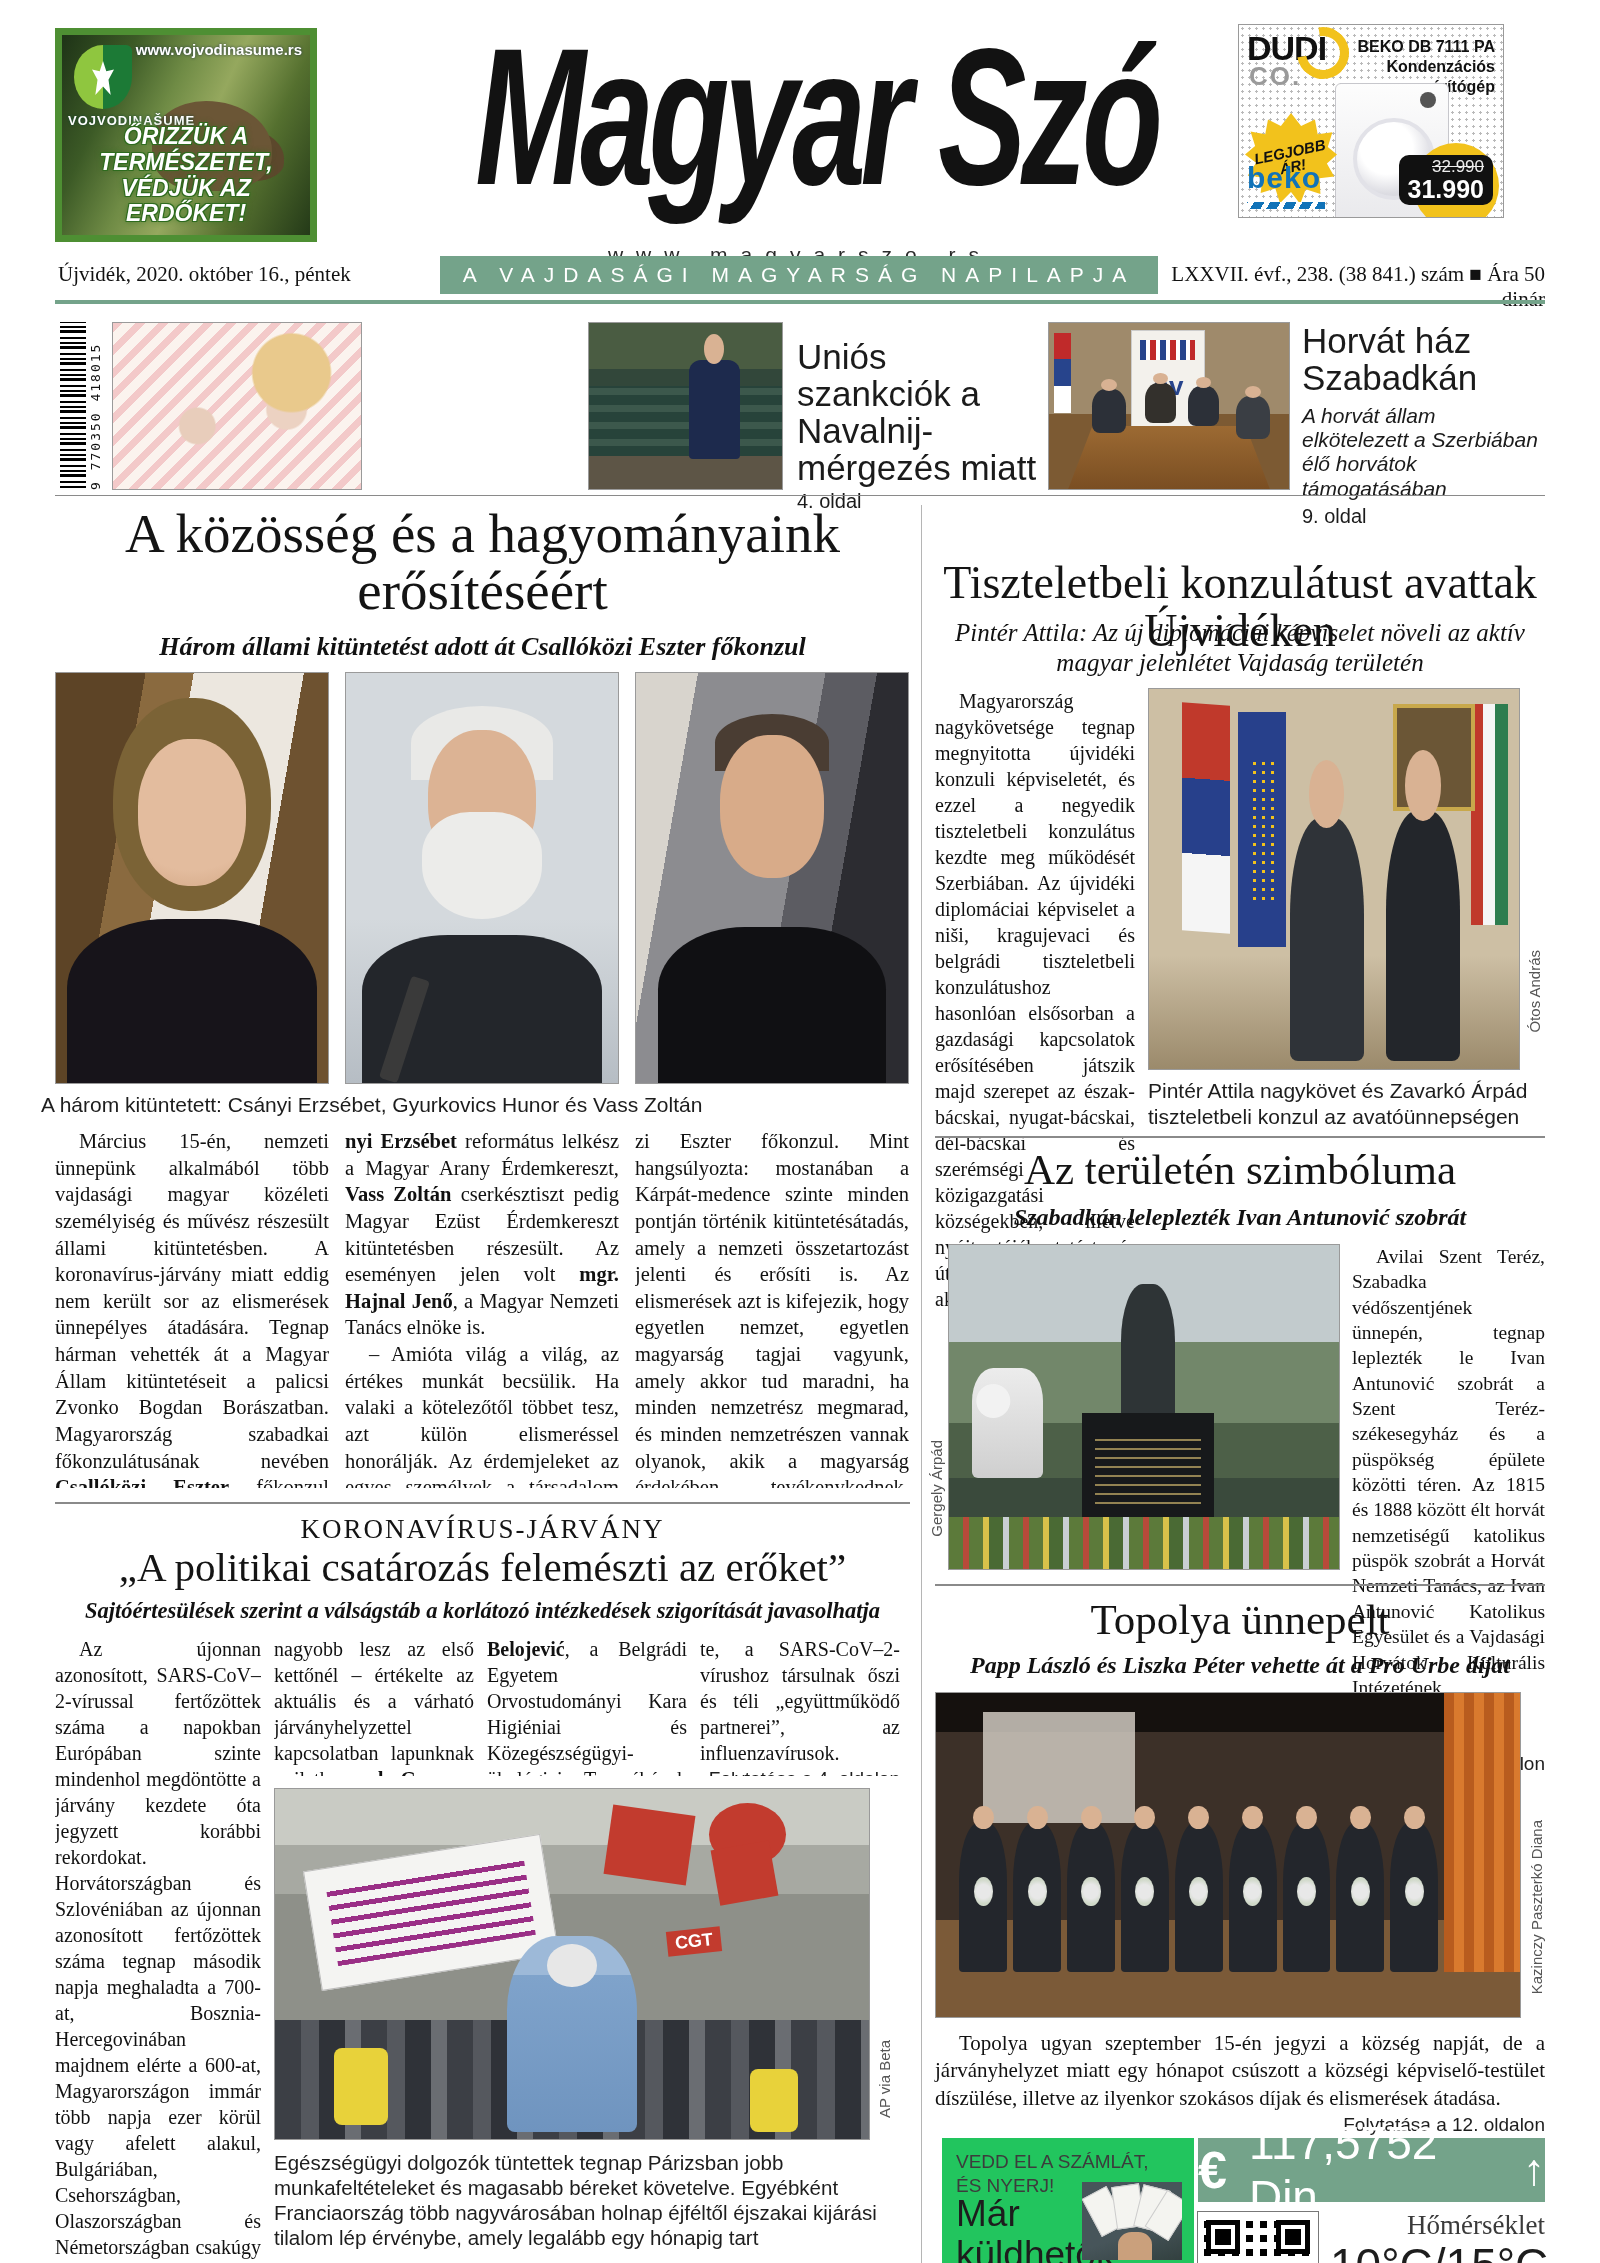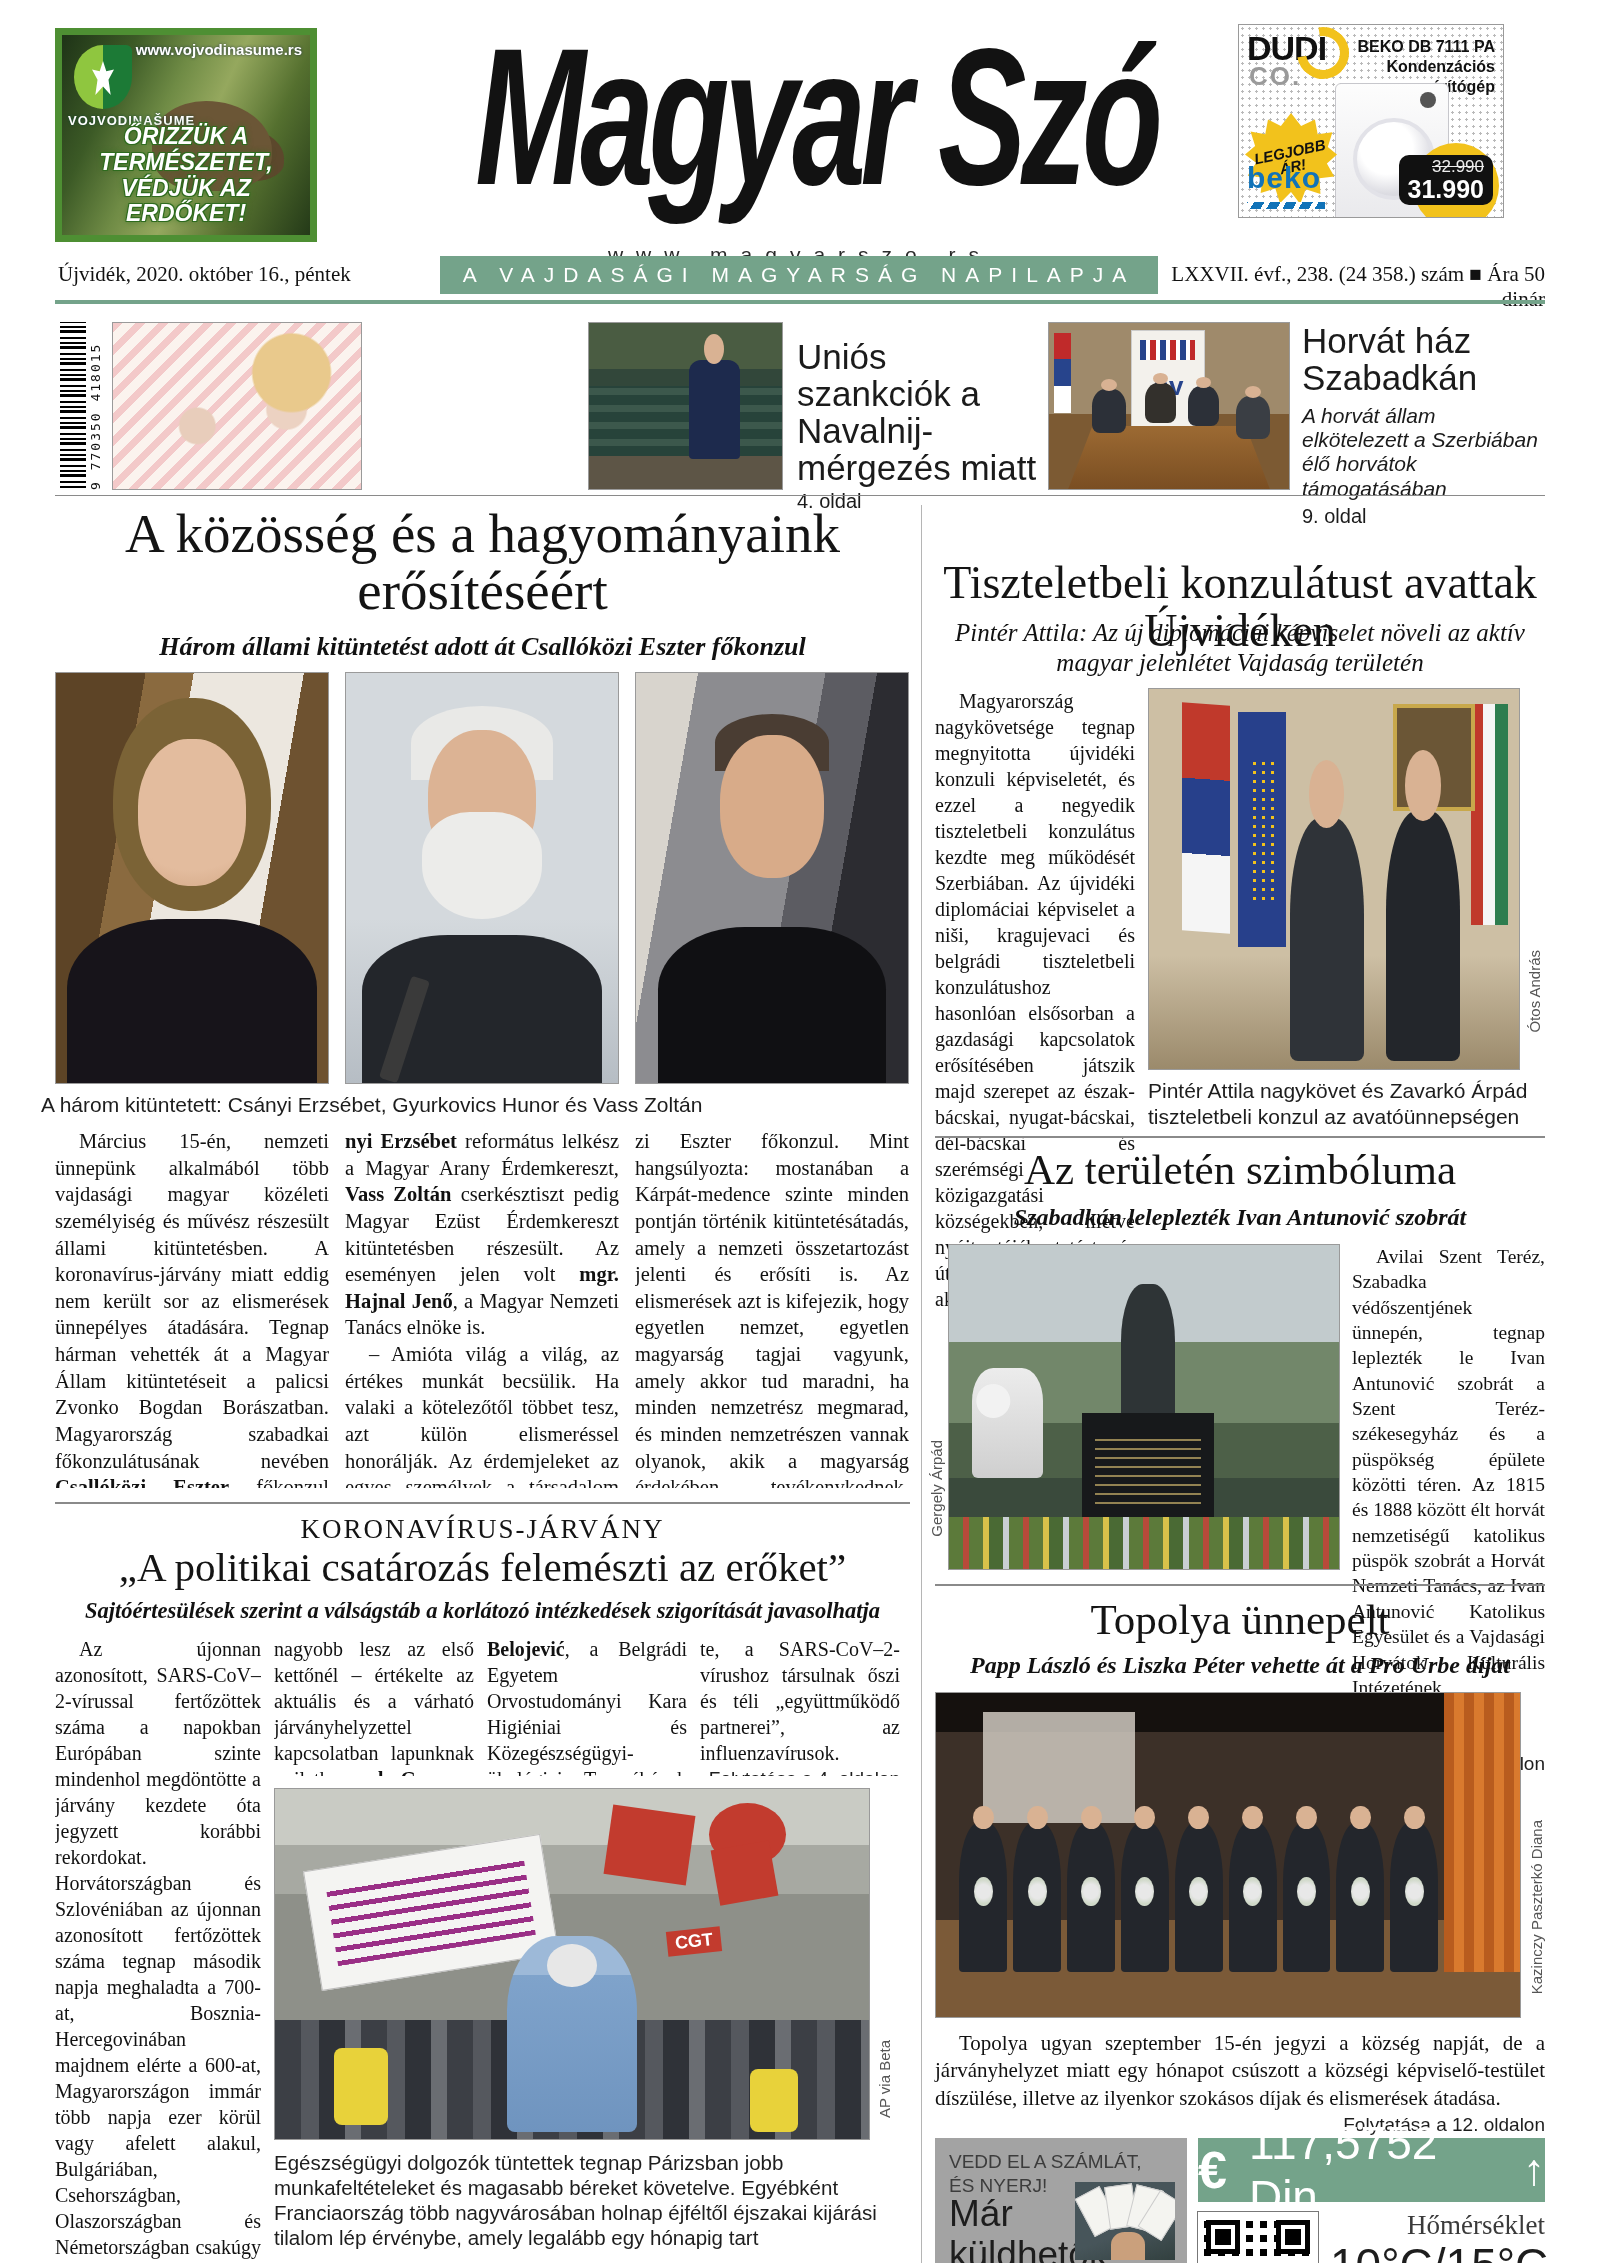--- a/index.html
+++ b/index.html
@@ -136,21 +136,21 @@
   .top-curtain{position:absolute;right:0;top:0;width:13%;height:86%;background:repeating-linear-gradient(90deg,#b85c1e 0 10px,#d97a2e 10px 20px);}
   .top-row{position:absolute;left:4%;bottom:14%;width:82%;height:52%;display:flex;gap:6px;align-items:flex-end;}
   .top-person{flex:1;height:88%;background:#23262c;border-radius:40% 40% 4px 4px;position:relative;}
   .top-person:before{content:"";position:absolute;left:28%;top:-12%;width:44%;height:16%;border-radius:50%;background:#d9b293;}
   .top-person:after{content:"";position:absolute;left:30%;top:36%;width:40%;height:20%;background:radial-gradient(circle,#e8e8e8 0 40%,#cfd8c8 70%);border-radius:50%;}
   
   .scene-receipts{background:linear-gradient(160deg,#47555a 0 60%,#32403f);}
   .rcpt{position:absolute;background:#f4f4f0;border:1px solid #ccc;width:26%;height:52%;}
   .hand{position:absolute;bottom:-4%;left:36%;width:34%;height:40%;background:#caa07c;border-radius:40% 40% 0 0;}
   
-  .promo{background:#a3a3a3;}
+  .promo{background:#22c55e;margin-left:7px;}
   .promo .p1{font-family:"Liberation Sans",sans-serif;font-size:19px;color:#3c3c3c;line-height:1.25;}
   .promo .p2{font-family:"Liberation Sans",sans-serif;font-size:37px;color:#1d1d1d;line-height:1.1;}
   .curr{background:#74a38a;color:#fff;display:flex;align-items:center;justify-content:center;gap:22px;
         font-family:"Liberation Sans",sans-serif;}
   .curr .eur{font-size:52px;font-weight:bold;}
   .curr .val{font-size:46px;}
   .curr .arr{font-size:44px;}
   .qr{position:absolute;background:
       repeating-linear-gradient(90deg,#000 0 7px,#fff 7px 14px),
       repeating-linear-gradient(0deg,#000 0 7px,#fff 7px 14px);
@@ -197,21 +197,21 @@
     <div class="price-tag" style="right:10px;top:130px;">
       <div class="price-old">32.990</div>
       <div class="price-new">31.990</div>
     </div>
     <div class="abs" style="left:8px;bottom:22px;"><span class="beko">beko</span></div>
     <div class="abs beko-bar" style="left:8px;bottom:8px;width:78px;"></div>
   </div>
 
   <div class="abs dateline" style="left:58px;top:262px;">Újvidék, 2020. október 16., péntek</div>
   <div class="abs banner" style="left:440px;top:256px;width:718px;height:38px;">A VAJDASÁGI MAGYARSÁG NAPILAPJA</div>
-  <div class="abs dateline" style="left:1160px;top:262px;width:385px;text-align:right;">LXXVII. évf., 238. (24 358.) szám ■ Ára 50 dinár</div>
+  <div class="abs dateline" style="left:1160px;top:262px;width:385px;text-align:right;">LXXVII. évf., 238. (38 841.) szám ■ Ára 50 dinár</div>
   <div class="green-rule" style="left:55px;top:300px;width:1490px;height:4px;"></div>
 
   <div class="abs barcode" style="left:60px;top:322px;width:26px;height:166px;"></div>
   <div class="abs barcode-digits" style="left:88px;top:322px;height:166px;">9 770350 418015</div>
 
   <div class="photo scene-kids" style="left:112px;top:322px;width:250px;height:168px;"></div>
 
   <div class="photo scene-bench" style="left:588px;top:322px;width:195px;height:168px;">
     <div class="bench-slats"></div>
     <div class="nav-man"></div>

